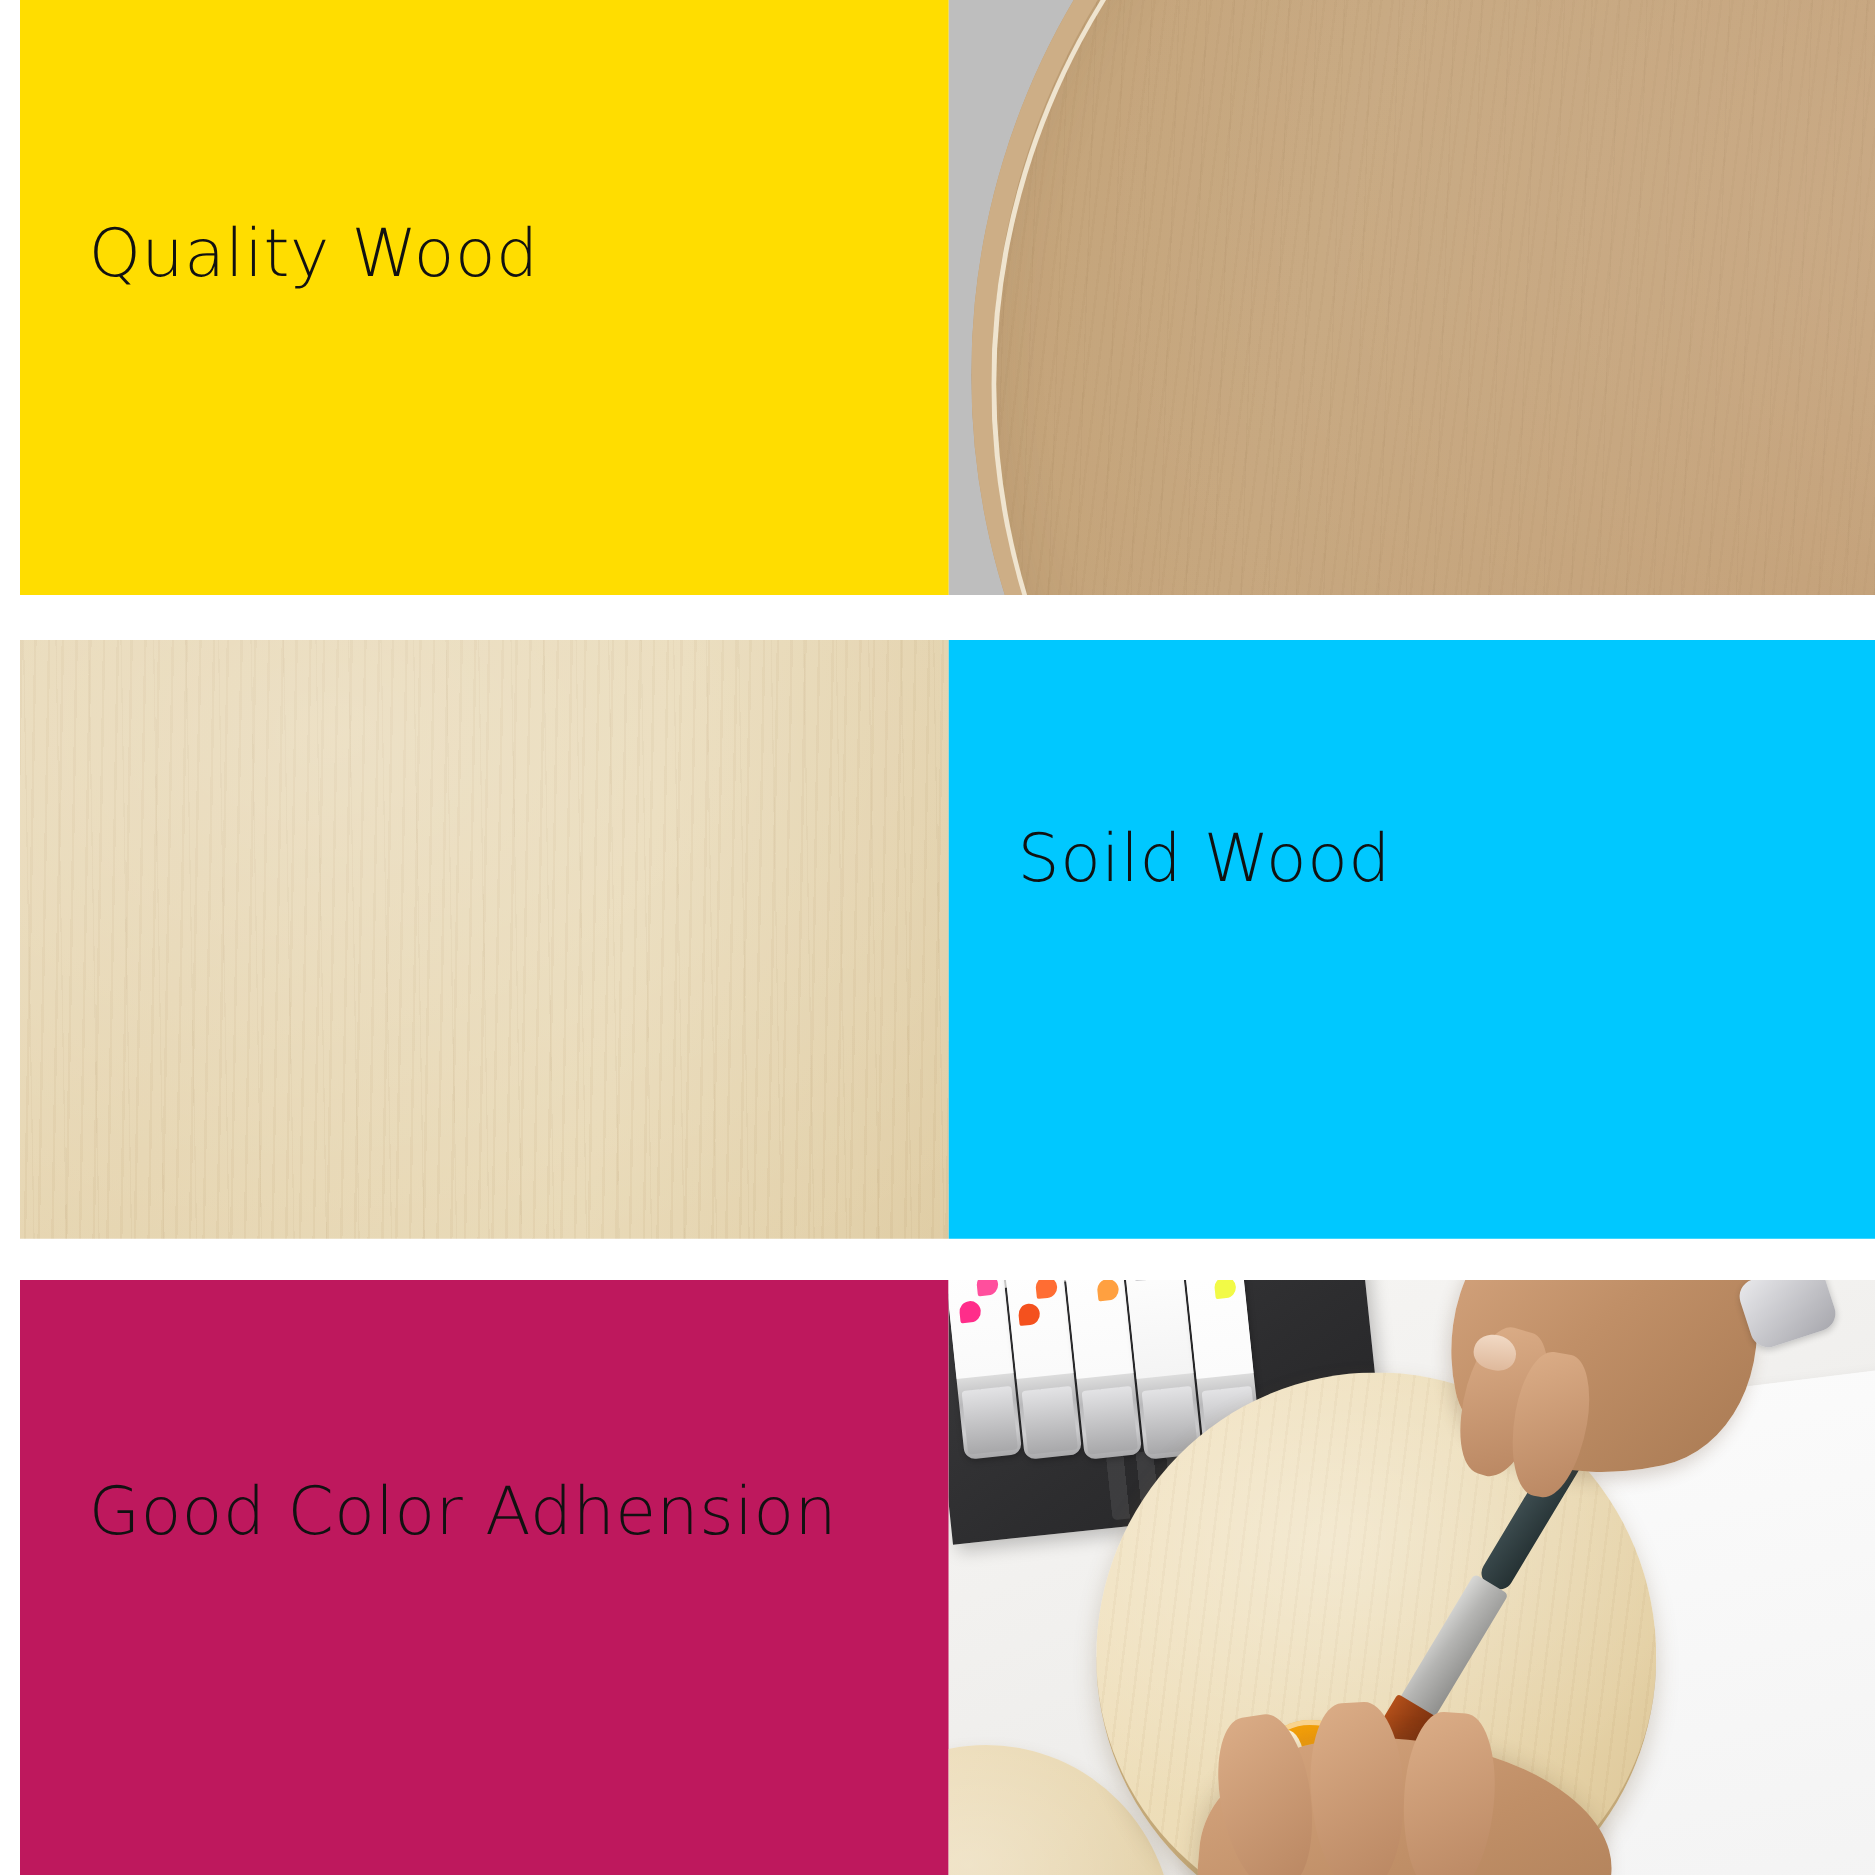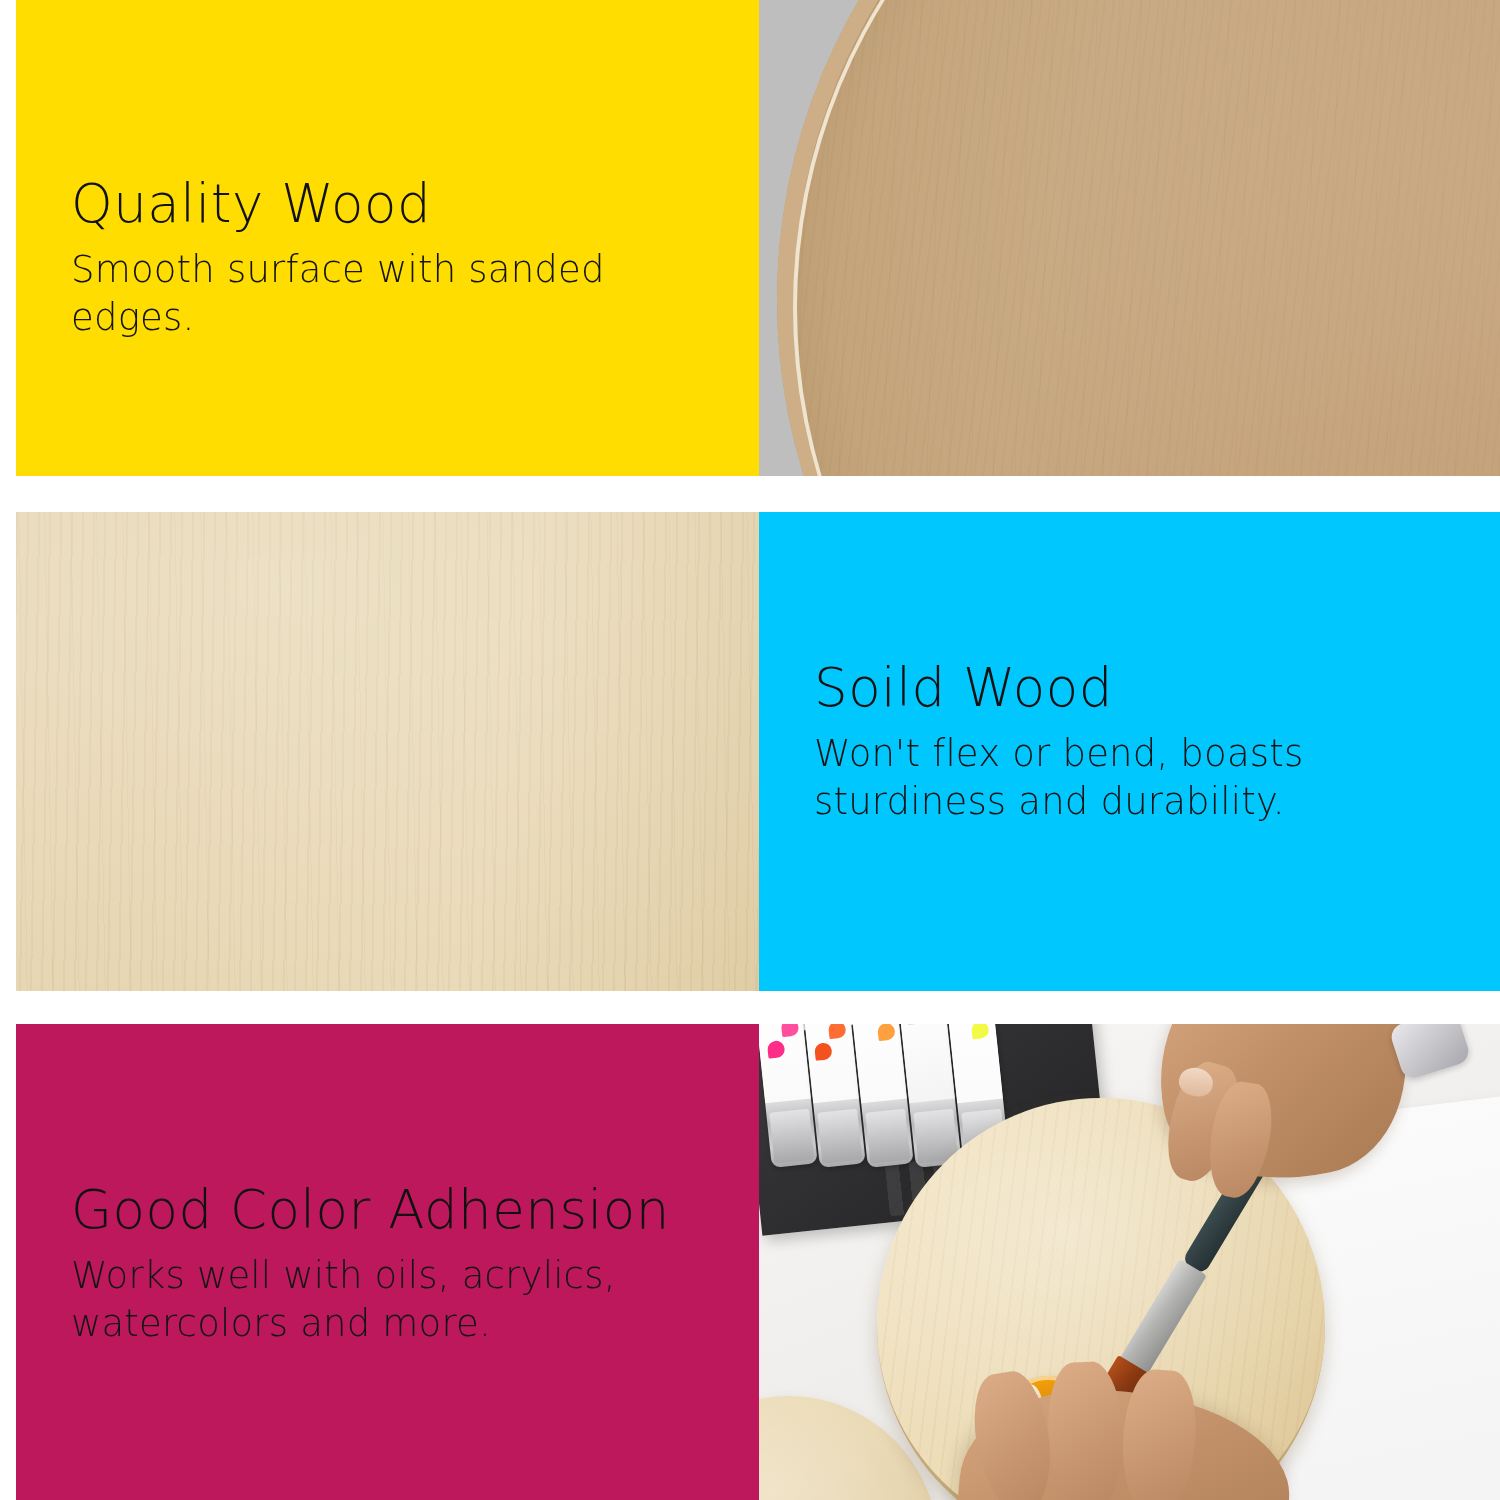--- a/index.html
+++ b/index.html
@@ -211,21 +211,20 @@
 </head>
 <body>
 
 <div class="sheet">
 
   <div class="row row-1">
 
     <div class="half half-l" style="background:#FFDD00">
       <div class="copy r1">
         <div class="headline">Quality Wood</div>
-        <div class="subline">Smooth surface with sanded edges.</div>
       </div>
     </div>
 
     <div class="half half-r photo-grey">
       <div class="disc-big"></div>
       <div class="disc-big-rim"></div>
       <div class="rim-grain"></div>
     </div>
 
   </div>
@@ -234,34 +233,32 @@
 
   <div class="row row-2">
 
     <div class="half half-l photo-cream">
       <div class="disc-birch"></div>
     </div>
 
     <div class="half half-r" style="background:#00C8FF">
       <div class="copy r2">
         <div class="headline">Soild Wood</div>
-        <div class="subline">Won't flex or bend, boasts sturdiness and durability.</div>
       </div>
     </div>
 
   </div>
 
   <div class="gutter g2"></div>
 
   <div class="row row-3">
 
     <div class="half half-l" style="background:#be185d">
       <div class="copy r3">
         <div class="headline">Good Color Adhension</div>
-        <div class="subline">Works well with oils, acrylics, watercolors and more.</div>
       </div>
     </div>
 
     <div class="half half-r photo-studio">
       <div class="desk"></div>
 
       <div class="canvas-paper"></div>
 
       <div class="tray">
         <div class="tray-ribs"></div>

